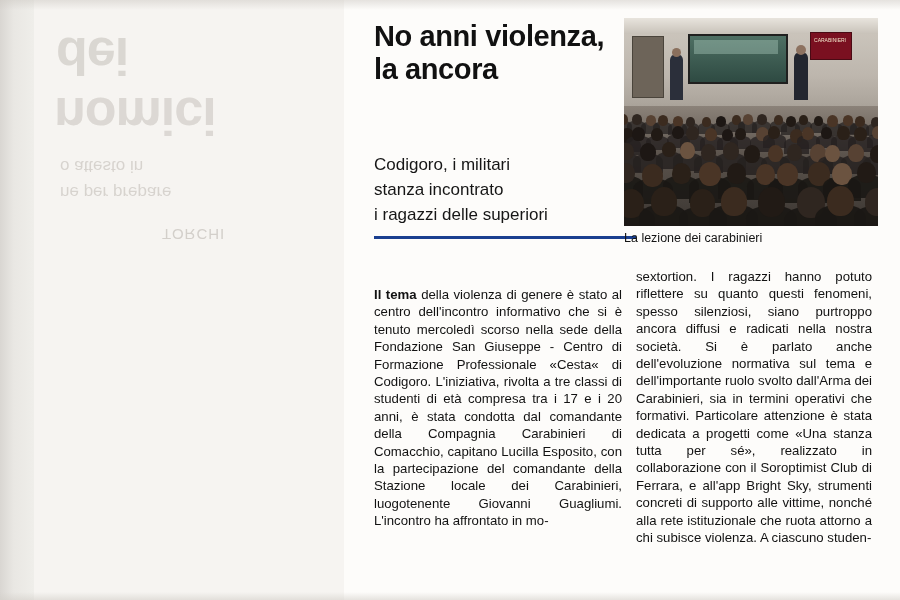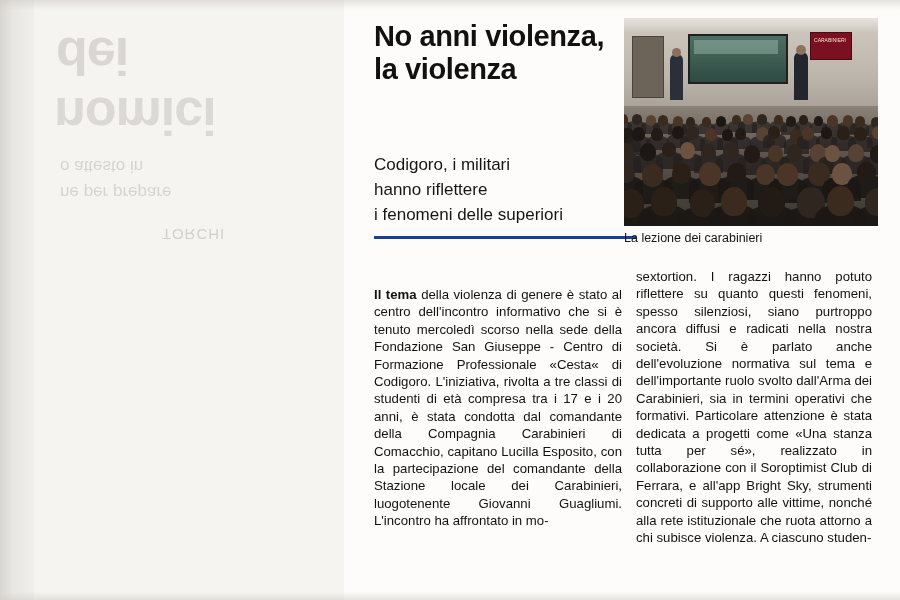--- a/index.html
+++ b/index.html
@@ -273,27 +273,27 @@
     <div class="bleed-text bleed-d">ne per prepare</div>
     <div class="bleed-text bleed-e">TORCHI</div>
   </div>
 
   <div class="col-rule"></div>
 
   <div class="article">
 
     <div class="headline">
       <span class="l">No anni violenza,</span>
-      <span class="l">la violenza</span>
+      <span class="l">la ancora</span>
     </div>
 
     <div class="standfirst">
       <span class="l">Codigoro, i militari</span>
-      <span class="l">hanno riflettere</span>
-      <span class="l">i fenomeni delle superiori</span>
+      <span class="l">stanza incontrato</span>
+      <span class="l">i ragazzi delle superiori</span>
     </div>
 
     <div class="kicker-rule"></div>
 
     <div class="col col-1">
       <p><span class="lead">Il tema</span><span> della violenza di genere è stato al centro dell'incontro informativo che si è tenuto mercoledì scorso nella sede della Fondazione San Giuseppe - Centro di Formazione Professionale «Cesta« di Codigoro. L'iniziativa, rivolta a tre classi di studenti di età compresa tra i 17 e i 20 anni, è stata condotta dal comandante della Compagnia Carabinieri di Comacchio, capitano Lucilla Esposito, con la partecipazione del comandante della Stazione locale dei Carabinieri, luogotenente Giovanni Guagliumi. L'incontro ha affrontato in mo-</span></p>
     </div>
 
     <div class="col col-2">
       <p><span>sextortion. I ragazzi hanno potuto riflettere su quanto questi fenomeni, spesso silenziosi, siano purtroppo ancora diffusi e radicati nella nostra società. Si è parlato anche dell'evoluzione normativa sul tema e dell'importante ruolo svolto dall'Arma dei Carabinieri, sia in termini operativi che formativi. Particolare attenzione è stata dedicata a progetti come «Una stanza tutta per sé», realizzato in collaborazione con il Soroptimist Club di Ferrara, e all'app Bright Sky, strumenti concreti di supporto alle vittime, nonché alla rete istituzionale che ruota attorno a chi subisce violenza. A ciascuno studen-</span></p>

